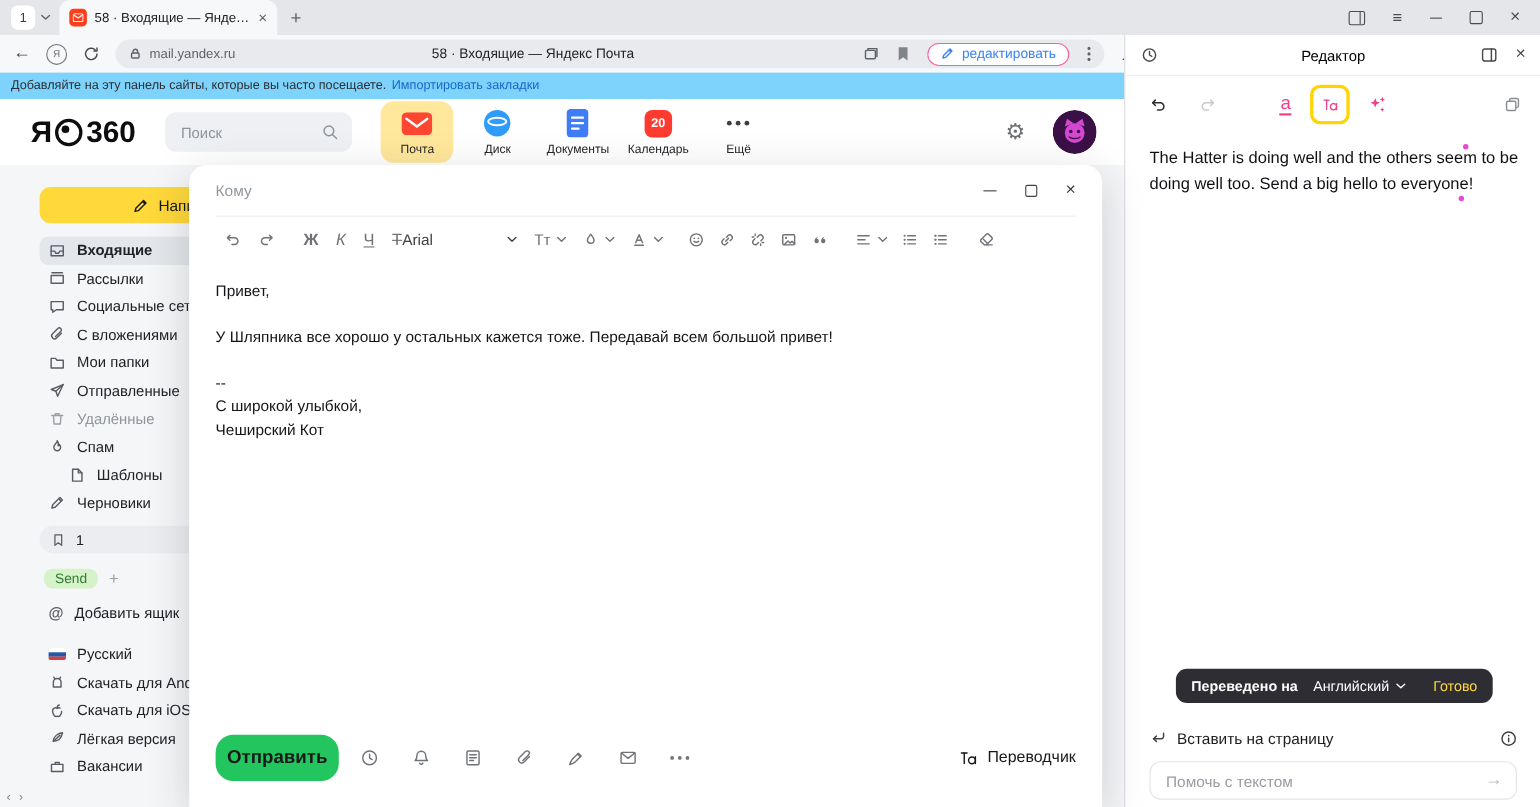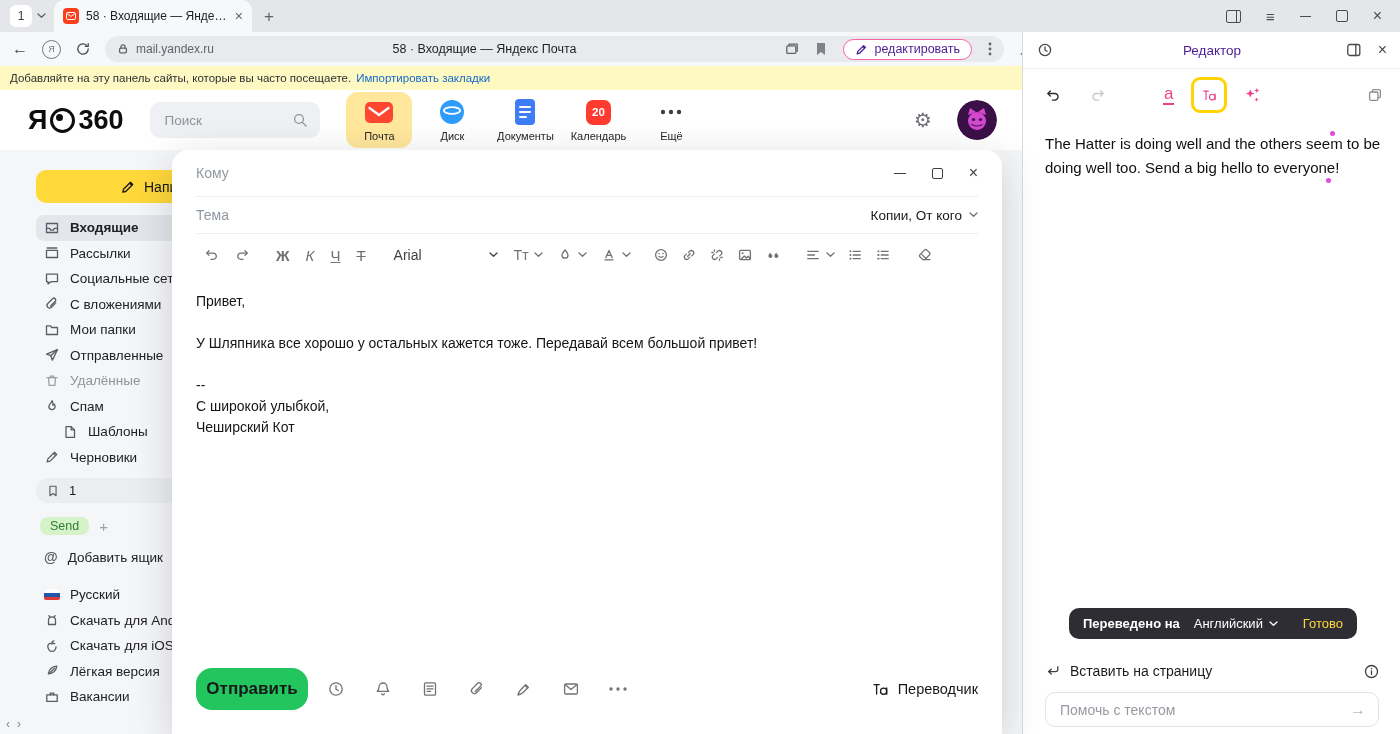--- a/index.html
+++ b/index.html
@@ -30,26 +30,26 @@
   
   .toolbar{position:absolute;left:0;top:32px;width:1022px;height:34px;background:#f7f8f9;display:flex;align-items:center;gap:14px;padding:0 12px}
   .back{font-size:16px;color:#45484c;line-height:1}
   .ya-circle{width:17px;height:17px;border:1.5px solid #73767b;border-radius:50%;display:flex;align-items:center;justify-content:center;font-size:9px;color:#73767b;flex:none}
   .tb-ic{color:#45484c}
   .addressbar{flex:1;height:26px;background:#e8eaee;border-radius:14px;display:flex;align-items:center;padding:0 12px;position:relative;color:#5f6368}
   .url{font-size:12px;margin-left:7px;color:#5f6368}
   .ab-title{position:absolute;left:150px;right:290px;text-align:center;font-size:12.5px;color:#1f2023;white-space:nowrap;overflow:hidden}
   .ab-right{margin-left:auto;display:flex;align-items:center;gap:16px}
   .bm-flag{color:#7f838a}
-  .edit-chip{display:flex;align-items:center;gap:6px;background:#fff;border:1.5px solid #f763a0;color:#4c1d95;border-radius:14px;padding:2.5px 11px;font-size:12.5px}
+  .edit-chip{display:flex;align-items:flex-start;gap:6px;background:#fff;border:1.5px solid #f763a0;color:#3b82f6;border-radius:14px;padding:2.5px 11px;font-size:12.5px}
   .dots-v{color:#5f6368}
   .dl{color:#45484c}
 
   
-  .bookmarks{position:absolute;left:0;top:66px;width:1022px;height:24px;background:#fef9c3;border-bottom:2px solid #ec4899;display:flex;align-items:center;padding:0 10px;font-size:11.5px;color:#2d2f33}
+  .bookmarks{position:absolute;left:0;top:66px;width:1022px;height:24px;background:#7dd3fc;border-bottom:2px solid #ec4899;display:flex;align-items:center;padding:0 10px;font-size:11.5px;color:#2d2f33}
   .bm-link{color:#1669c9;margin-left:5px;text-decoration:none}
 
   
   .mailheader{position:absolute;left:0;top:90px;width:1022px;height:60px;background:#fff;display:flex;align-items:center}
   .logo{display:flex;align-items:center;margin-left:28px;font-size:27px;font-weight:700;color:#0d0d0f}
   .logo-eye{width:19px;height:19px;border:3px solid #0d0d0f;border-radius:50%;margin:0 3px;position:relative}
   .logo-eye::after{content:"";position:absolute;width:7px;height:7px;background:#0d0d0f;border-radius:50%;top:3px;left:3px}
   .search{margin-left:27px;width:146px;height:36px;background:#eef0f3;border-radius:10px;display:flex;align-items:center;padding:0 12px}
   .search input{border:none;background:transparent;outline:none;width:95px;font-size:13.5px;font-family:inherit;color:#3c3f44}
   .search input::placeholder{color:#8e949b}
@@ -111,21 +111,21 @@
   .c-body{margin:14px 24px 0;font-size:14px;line-height:21px;color:#141518}
   .line{min-height:21px}
   .c-footer{position:absolute;left:24px;right:24px;top:518px;display:flex;align-items:center}
   .send{width:112px;height:42px;background:#22c55e;border-radius:16px;border:none;font-size:17px;font-weight:700;color:#17181a;font-family:inherit}
   .cf-ics{display:flex;align-items:center;gap:29px;margin-left:19px;color:#6f7276}
   .translator{margin-left:auto;display:flex;align-items:center;gap:8px;font-size:14.5px;color:#17181a}
 
   
   .panel{position:absolute;left:1022px;top:32px;width:378px;height:702px;background:#fff;border-left:1px solid #d9dbdf}
   .p-header{height:36px;border-bottom:1px solid #ececef;display:flex;align-items:center;padding:0 14px;position:relative;color:#46484c}
-  .p-title{position:absolute;left:60px;right:60px;text-align:center;font-size:13.5px;color:#4c1d95}
+  .p-title{position:absolute;left:60px;right:60px;text-align:center;font-size:13.5px;color:#000000}
   .p-hicons{margin-left:auto;display:flex;align-items:center;gap:17px}
   .p-tools{position:absolute;left:22px;right:18px;top:46px;height:34px;display:flex;align-items:center}
   .undo{color:#2c2d30}
   .redo{color:#c7c9cd;margin-left:27px}
   .grammar{margin-left:57px;color:#f0408a;font-size:17px;line-height:1.05;border-bottom:2px solid #f0408a;padding:0 1px}
   .ybox{margin-left:17px;width:30px;height:30px;border:3px solid #ffd400;border-radius:9px;display:flex;align-items:center;justify-content:center;color:#f0408a}
   .sparkle{margin-left:15px;color:#f0408a}
   .copy{margin-left:auto;color:#8b8e93}
   .p-text{position:absolute;left:22px;right:18px;top:100px;font-size:15px;line-height:23.5px;color:#101114}
   .marker{position:absolute;width:5px;height:5px;border-radius:50%;background:#e44ad8}
@@ -434,43 +434,34 @@
 
   <div class="compose">
     <div class="c-row row-to">
       <span class="c-label">Кому</span>
       <div class="win-ctls">
         <span class="c-min"></span>
         <span class="c-sq"></span>
         <span class="c-x">×</span>
       </div>
     </div>
-    <div class="c-row row-subj">
-      <span class="c-label">Тема</span>
-      <div class="cc">
-        <span>Копии, От кого</span>
-        <svg class="st" width="9" height="6" viewBox="0 0 9 6">
-            <path d="M1 1l3.5 3.3L8 1"></path>
-          </svg>
-      </div>
-    </div>
     <div class="ct">
       <svg class="st" width="16" height="16" viewBox="0 0 16 16" stroke-width="1.4" style="margin-left:8px">
           <path d="M5 3.8L2.7 6.1 5 8.4"></path>
           <path d="M2.9 6.1h6.3a3.1 3.1 0 110 6.2H6.9"></path>
         </svg>
       <svg class="st" width="16" height="16" viewBox="0 0 16 16" stroke-width="1.4" style="margin-left:14px">
           <path d="M11 3.8l2.3 2.3L11 8.4"></path>
           <path d="M13.1 6.1H6.8a3.1 3.1 0 100 6.2H9.1"></path>
         </svg>
       <span class="fmt b" style="margin-left:26px">Ж</span>
       <span class="fmt i" style="margin-left:16px">К</span>
       <span class="fmt u" style="margin-left:16px">Ч</span>
       <span class="fmt s" style="margin-left:16px">Т</span>
-      <div class="font-sel" style="margin-left:28px">
+      <div class="font-sel" style="">
         <span>Arial</span>
         <svg class="st" width="9" height="6" viewBox="0 0 9 6">
             <path d="M1 1l3.5 3.3L8 1"></path>
           </svg>
       </div>
       <div class="mini-sel" style="margin-left:16px">
         <span style="font-size:14px">Tт</span>
         <svg class="st" width="9" height="6" viewBox="0 0 9 6">
             <path d="M1 1l3.5 3.3L8 1"></path>
           </svg>

